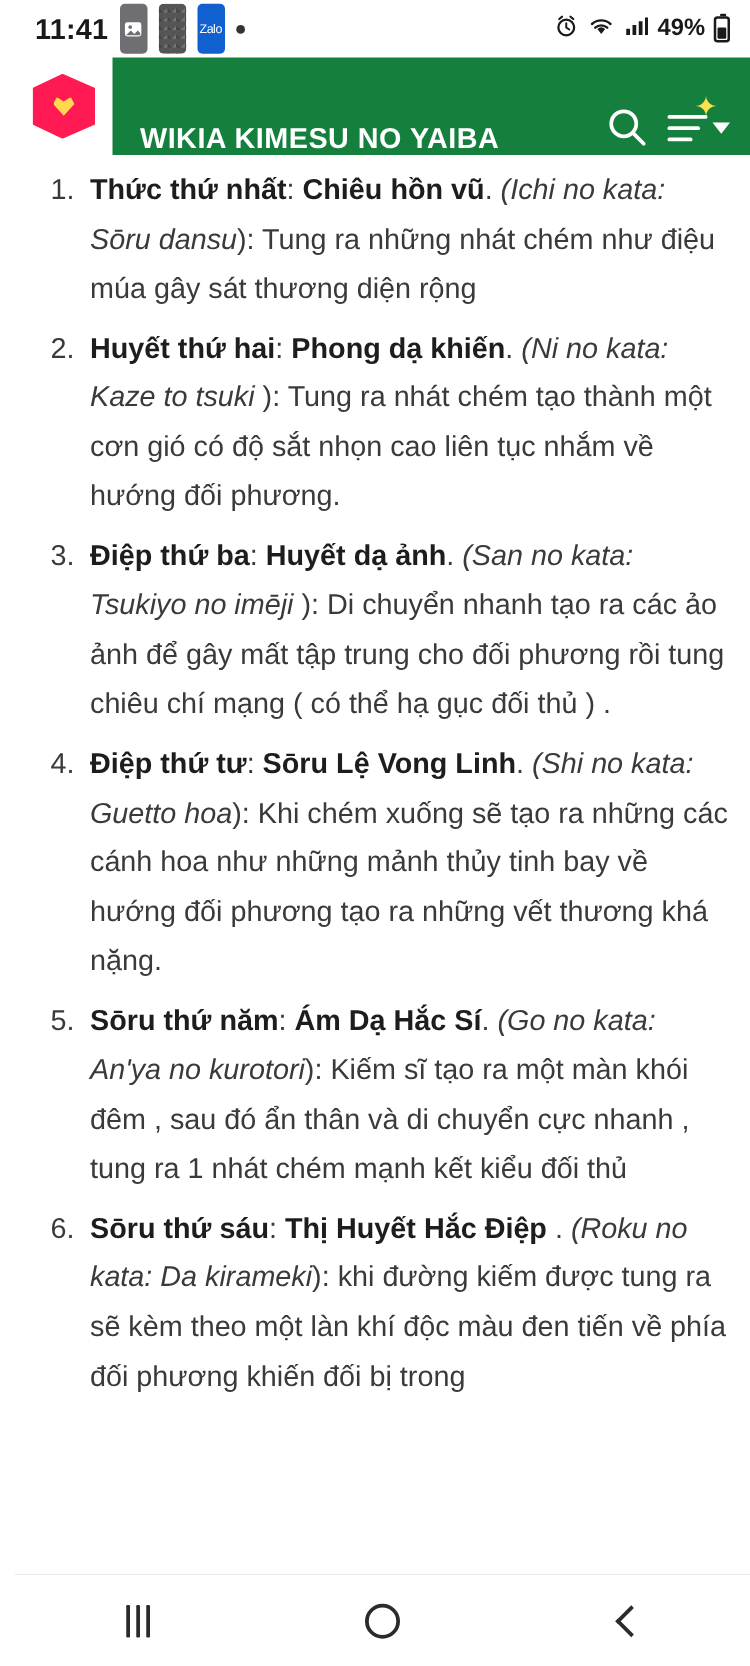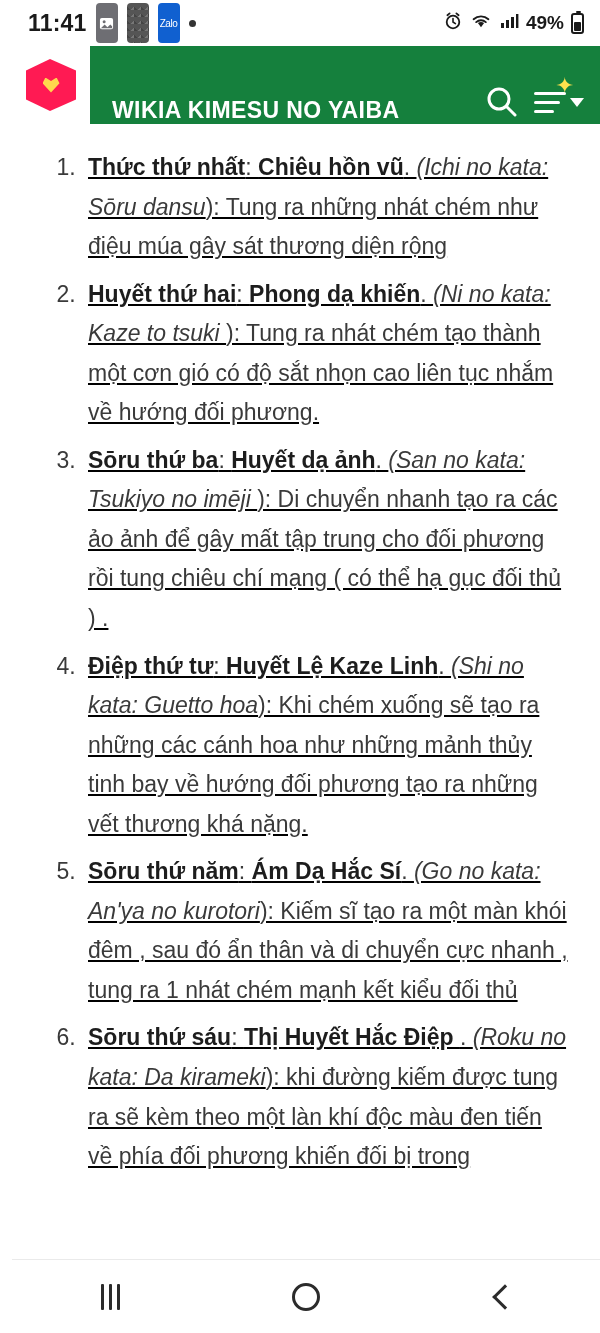--- a/index.html
+++ b/index.html
@@ -187,22 +187,21 @@
   
   .content {
     flex: 1 1 auto;
     overflow: hidden;
     padding: 8px 16px 0 6px;
     background: #ffffff;
   }
   ol.kata-list {
     list-style: decimal;
     padding-left: 48px;
-    margin: 16px;
-    text-decoration: underline;
+    margin: 0;
   }
   ol.kata-list > li {
     font-size: 23px;
     line-height: 1.72;
     color: #3a3a3a;
     margin-bottom: 8px;
     padding-left: 6px;
   }
   ol.kata-list > li::marker {
     color: #3a3a3a;
@@ -331,24 +330,24 @@
 
   <div class="content">
     <ol class="kata-list">
       <li>
         <span class="b">Thức thứ nhất</span><span>: </span><span class="b">Chiêu hồn vũ</span><span>. </span><span class="i">(Ichi no kata: Sōru dansu</span><span>): Tung ra những nhát chém như điệu múa gây sát thương diện rộng</span>
       </li>
       <li>
         <span class="b">Huyết thứ hai</span><span>: </span><span class="b">Phong dạ khiến</span><span>. </span><span class="i">(Ni no kata: Kaze to tsuki </span><span>): Tung ra nhát chém tạo thành một cơn gió có độ sắt nhọn cao liên tục nhắm về hướng đối phương.</span>
       </li>
       <li>
-        <span class="b">Sōru thứ ba</span><span>: </span><span class="b">Huyết dạ ảnh</span><span>. </span><span class="i">(San no kata: Tsukiyo no imēji </span><span>): Di chuyển nhanh tạo ra các ảo ảnh để gây mất tập trung cho đối phương rồi tung chiêu chí mạng ( có thể hạ gục đối thủ ) .</span>
-      </li>
-      <li>
-        <span class="b">Điệp thứ tư</span><span>: </span><span class="b">Huyết Lệ Kaze Linh</span><span>. </span><span class="i">(Shi no kata: Guetto hoa</span><span>): Khi chém xuống sẽ tạo ra những các cánh hoa như những mảnh thủy tinh bay về hướng đối phương tạo ra những vết thương khá nặng.</span>
+        <span class="b">Điệp thứ ba</span><span>: </span><span class="b">Huyết dạ ảnh</span><span>. </span><span class="i">(San no kata: Tsukiyo no imēji </span><span>): Di chuyển nhanh tạo ra các ảo ảnh để gây mất tập trung cho đối phương rồi tung chiêu chí mạng ( có thể hạ gục đối thủ ) .</span>
+      </li>
+      <li>
+        <span class="b">Điệp thứ tư</span><span>: </span><span class="b">Sōru Lệ Vong Linh</span><span>. </span><span class="i">(Shi no kata: Guetto hoa</span><span>): Khi chém xuống sẽ tạo ra những các cánh hoa như những mảnh thủy tinh bay về hướng đối phương tạo ra những vết thương khá nặng.</span>
       </li>
       <li>
         <span class="b">Sōru thứ năm</span><span>: </span><span class="b">Ám Dạ Hắc Sí</span><span>. </span><span class="i">(Go no kata: An'ya no kurotori</span><span>): Kiếm sĩ tạo ra một màn khói đêm , sau đó ẩn thân và di chuyển cực nhanh , tung ra 1 nhát chém mạnh kết kiểu đối thủ</span>
       </li>
       <li>
         <span class="b">Sōru thứ sáu</span><span>: </span><span class="b">Thị Huyết Hắc Điệp </span><span>. </span><span class="i">(Roku no kata: Da kirameki</span><span>): khi đường kiếm được tung ra sẽ kèm theo một làn khí độc màu đen tiến về phía đối phương khiến đối bị trong</span>
       </li>
     </ol>
   </div>
 

